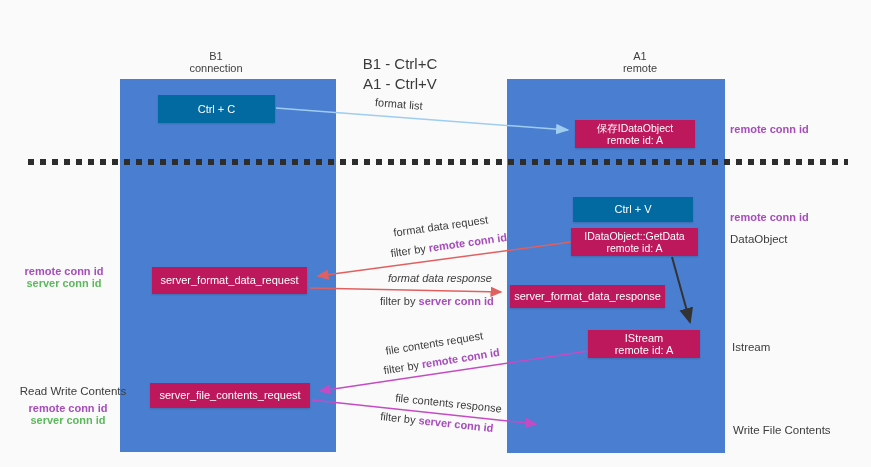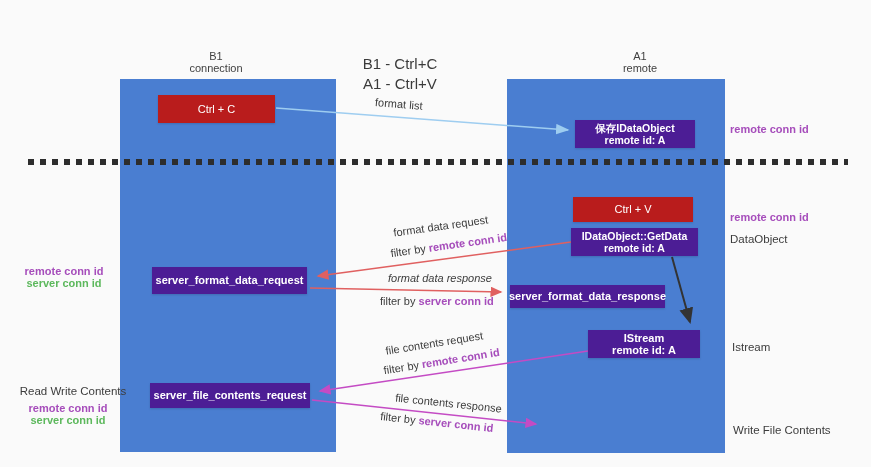--- a/index.html
+++ b/index.html
@@ -19,22 +19,22 @@
   }
   .lifeline {
     background:#4a7ed1;
   }
   .svg-layer { left:0; top:0; width:871px; height:467px; pointer-events:none; }
   .node {
     display:flex; flex-direction:column; justify-content:center; align-items:center;
     color:#ffffff; font-size:11px; line-height:12.5px; text-align:center;
     box-shadow:0 1px 2px rgba(0,0,0,0.15);
   }
-  .green  { background:#b91c1c; }
-  .orange { background:#4c1d95;font-weight:bold; }
+  .green  { background:#0369a1; }
+  .orange { background:#be185d; }
   .msg-label { font-size:11px; white-space:nowrap; color:#3c3c3c; }
   .purple { color:#a64dbb; font-weight:bold; }
   .greentx { color:#5cb85c; font-weight:bold; }
   .side-label { font-size:11px; white-space:nowrap; }
   .side-black { color:#3c3c3c; font-size:11.5px; }
   .dashed-line {
     left:28px; top:159px; width:820px; height:6px;
     background:repeating-linear-gradient(to right,#2d2d2d 0 6px,transparent 6px 12px);
   }
   .center { text-align:center; }

